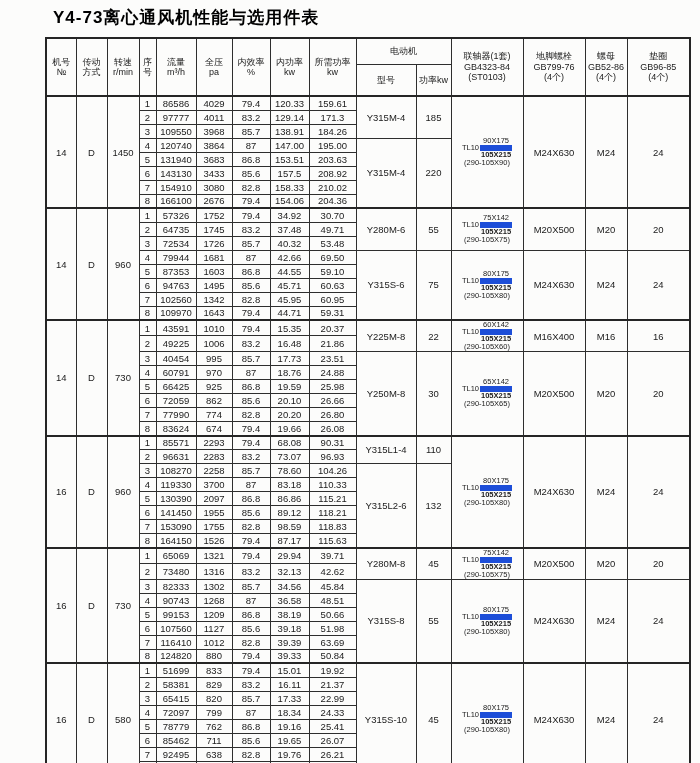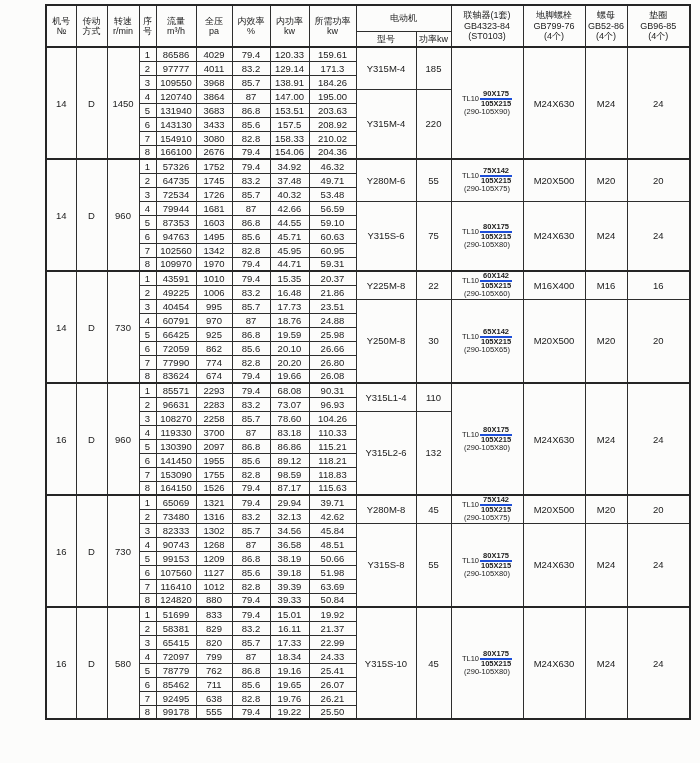--- a/index.html
+++ b/index.html
@@ -22,39 +22,40 @@
     width: 644px; border: 2px solid #252525;
   }
   table.perf th, table.perf td {
     border: 1px solid #2e2e2e;
     padding: 0; margin: 0;
     text-align: center; vertical-align: middle;
     font-weight: normal; overflow: hidden;
     white-space: nowrap;
   }
   thead th { font-size: 9px; line-height: 10.5px; height: 26px; }
-  thead tr.sub th { height: 16px; }
+  thead tr.sub th { height: 32px; }
   thead .hl { display: block; }
   tbody td { font-size: 9.5px; height: 14px; line-height: 11px; }
   tr.block-start td { border-top: 2px solid #252525; }
   tbody tr:last-child td { border-bottom: 2px solid #252525; }
   td.group-cell { font-size: 9.5px; }
   
   .cpl { font-size: 7.5px; line-height: 8px; display: inline-block; vertical-align: middle; }
   .cpl-top { display: inline-flex; align-items: center; justify-content: center; }
   .cpl-prefix { margin-right: 1px; }
   .cpl-frac { display: inline-block; }
-  .cpl-num { display: block; border-bottom: 2px solid #1d4ed8; padding: 0 1px; font-weight: bold; }
+  .cpl-num { display: block; border-bottom: 6px solid #1d4ed8; padding: 0 1px; }
   .cpl-den { display: block; padding: 0 1px; font-weight: bold; }
   .cpl-note { display: block; line-height: 8px; text-align: center; }
 </style>
 </head>
 <body>
 
 <div class="page">
+  <div class="title">Y4-73离心通风机性能与选用件表</div>
 
   <table class="perf">
     <colgroup>
       <col style="width:30px">
         <col style="width:31px">
         <col style="width:32px">
       <col style="width:17px">
         <col style="width:40px">
         <col style="width:36px">
       <col style="width:38px">
@@ -220,21 +221,21 @@
         </tr>
         <tr class="block-start">
           <td rowspan="8">14</td>
           <td rowspan="8">D</td>
           <td rowspan="8">960</td>
           <td>1</td>
           <td>57326</td>
           <td>1752</td>
           <td>79.4</td>
           <td>34.92</td>
-          <td>46.32</td>
+          <td>30.70</td>
           <td rowspan="3" class="group-cell">Y280M-6</td>
           <td rowspan="3" class="group-cell">55</td>
           <td rowspan="3" class="group-cell"><span class="cpl"><span class="cpl-top">
                 <span class="cpl-prefix">TL10</span>
                 <span class="cpl-frac">
                   <span class="cpl-num">75X142</span>
                   <span class="cpl-den">105X215</span>
                 </span>
               </span><span class="cpl-note">(290-105X75)</span></span></td>
           <td rowspan="3" class="group-cell">M20X500</td>
@@ -256,21 +257,21 @@
           <td>85.7</td>
           <td>40.32</td>
           <td>53.48</td>
         </tr>
         <tr>
           <td>4</td>
           <td>79944</td>
           <td>1681</td>
           <td>87</td>
           <td>42.66</td>
-          <td>56.59</td>
+          <td>69.50</td>
           <td rowspan="5" class="group-cell">Y315S-6</td>
           <td rowspan="5" class="group-cell">75</td>
           <td rowspan="5" class="group-cell"><span class="cpl"><span class="cpl-top">
                 <span class="cpl-prefix">TL10</span>
                 <span class="cpl-frac">
                   <span class="cpl-num">80X175</span>
                   <span class="cpl-den">105X215</span>
                 </span>
               </span><span class="cpl-note">(290-105X80)</span></span></td>
           <td rowspan="5" class="group-cell">M24X630</td>
@@ -297,21 +298,21 @@
           <td>7</td>
           <td>102560</td>
           <td>1342</td>
           <td>82.8</td>
           <td>45.95</td>
           <td>60.95</td>
         </tr>
         <tr>
           <td>8</td>
           <td>109970</td>
-          <td>1970</td>
+          <td>1643</td>
           <td>79.4</td>
           <td>44.71</td>
           <td>59.31</td>
         </tr>
         <tr class="block-start">
           <td rowspan="8">14</td>
           <td rowspan="8">D</td>
           <td rowspan="8">730</td>
           <td>1</td>
           <td>43591</td>

